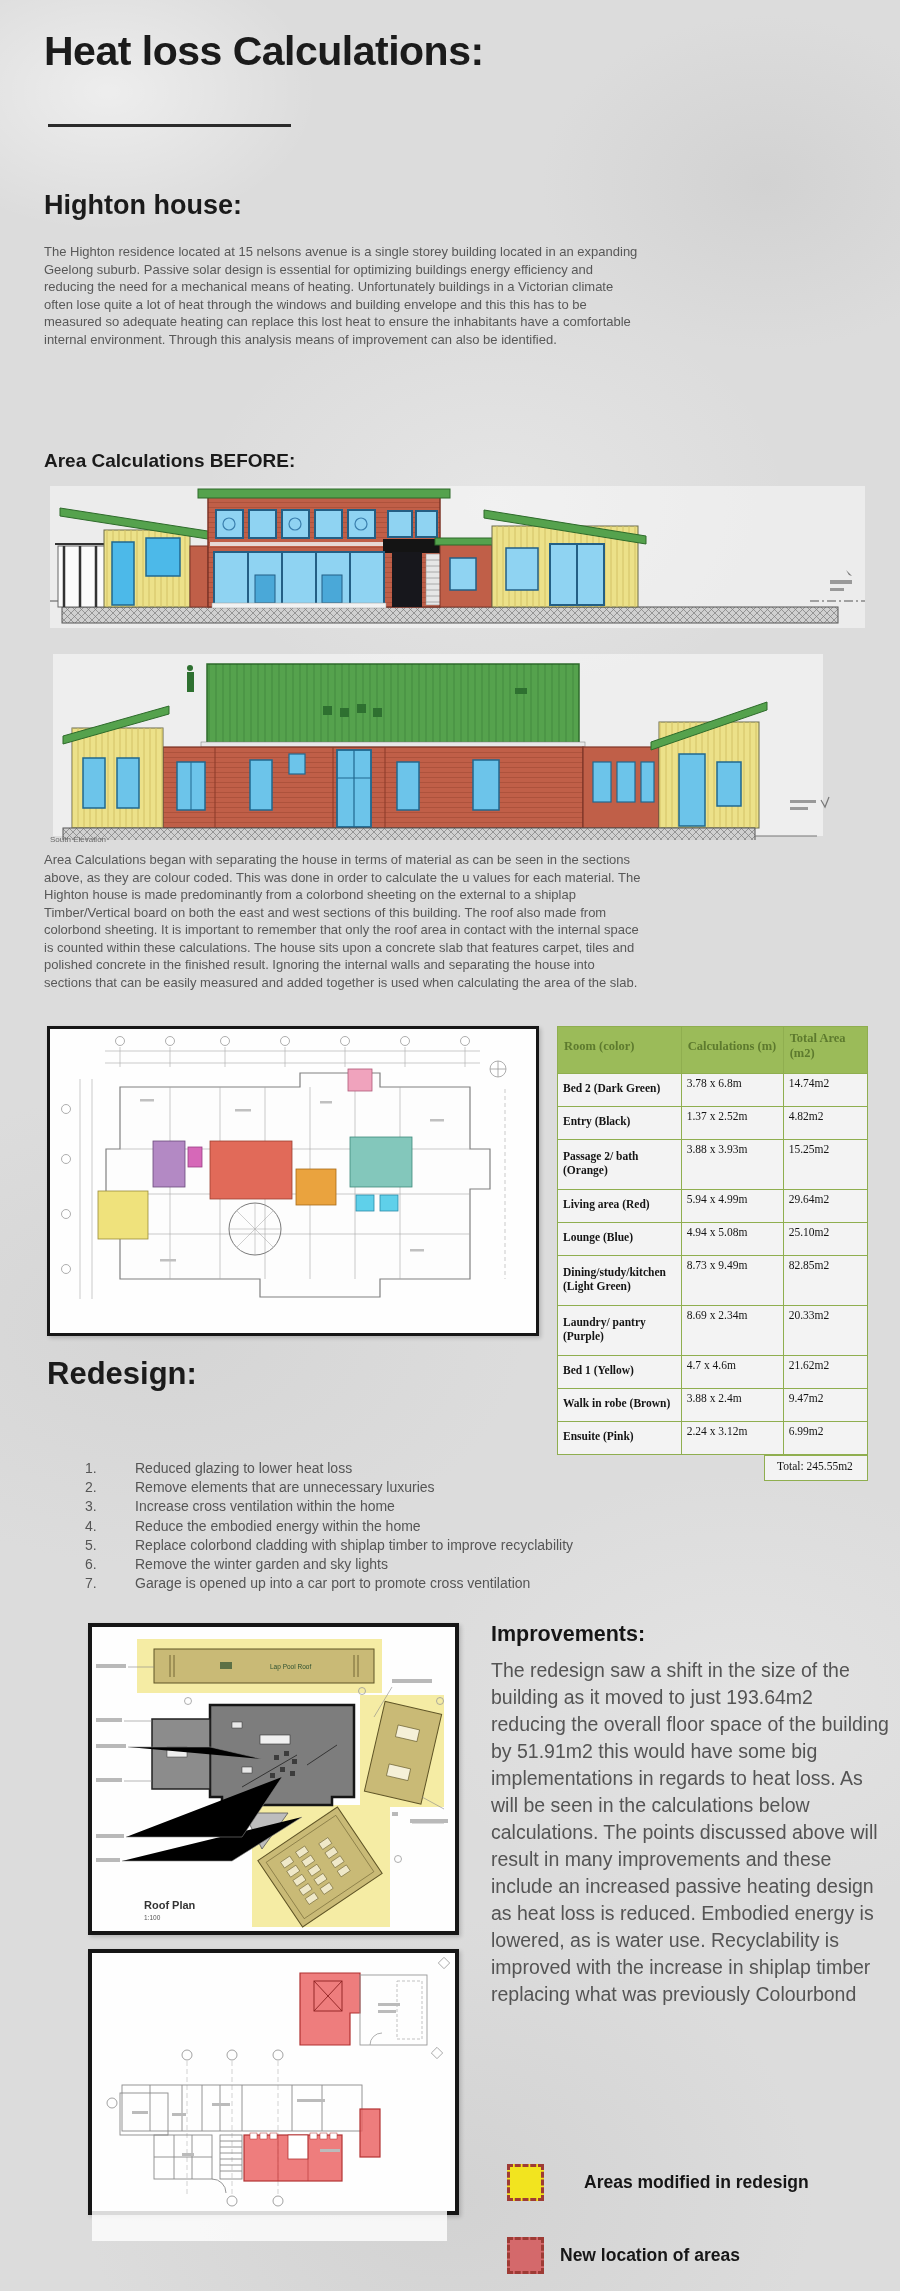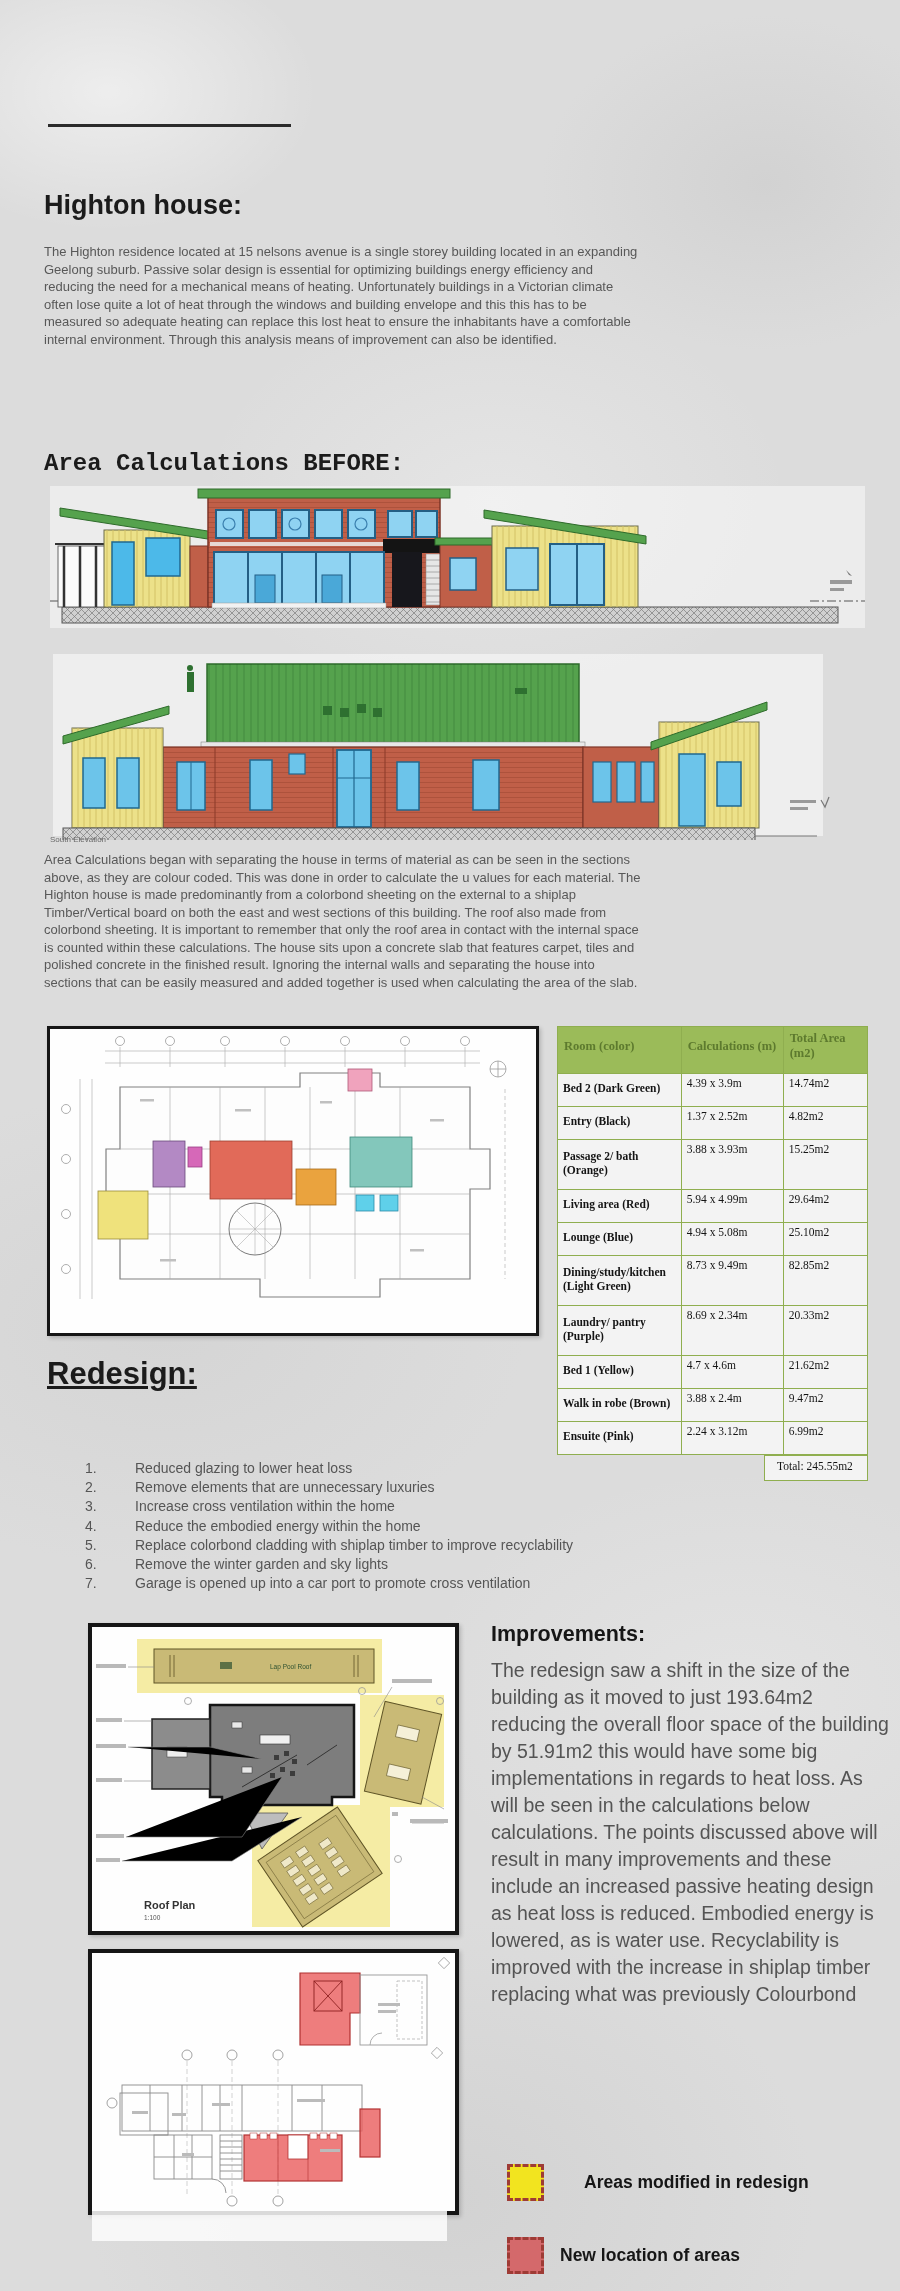--- a/index.html
+++ b/index.html
@@ -9,22 +9,22 @@
       radial-gradient(300px 200px at 12% 4%, rgba(255,255,255,.5), transparent 70%),
       radial-gradient(320px 240px at 85% 8%, rgba(198,198,198,.45), transparent 70%),
       radial-gradient(420px 300px at 55% 22%, rgba(238,238,238,.5), transparent 70%),
       radial-gradient(520px 340px at 18% 58%, rgba(202,202,202,.4), transparent 70%),
       radial-gradient(460px 320px at 82% 74%, rgba(234,234,234,.5), transparent 70%),
       radial-gradient(520px 400px at 50% 96%, rgba(198,198,198,.45), transparent 70%),
       #dcdcdc;}
   .abs{position:absolute;}
   .h1{font-size:41px;font-weight:bold;color:#1b1b1b;letter-spacing:-.5px;}
   .h2head{font-size:27px;font-weight:bold;color:#1b1b1b;}
-  .h3head{font-size:24px;font-weight:bold;color:#1b1b1b;font-family:Liberation Mono, monospace;}
-  .h4head{font-size:31px;font-weight:bold;color:#1b1b1b;text-decoration:underline;}
+  .h3head{font-size:19px;font-weight:bold;color:#1b1b1b;}
+  .h4head{font-size:31px;font-weight:bold;color:#1b1b1b;}
   .h5head{font-size:21.5px;font-weight:bold;color:#161616;}
   .body-txt{font-size:13px;line-height:17.5px;color:#585858;}
   .rule{height:3px;background:#2b2b2b;}
   .frame{background:#fefefe;border:3px solid #161616;box-shadow:2px 2px 4px rgba(0,0,0,.18);}
   .frame2{background:#fefefe;border:4px solid #161616;box-shadow:2px 2px 4px rgba(0,0,0,.18);}
   .tiny-label{font-size:8px;color:#6a6a6a;}
   .objectives{font-size:15.5px;font-weight:bold;color:#141414;}
   .list-row{display:flex;font-size:14px;line-height:19.2px;color:#555;}
   .list-row .num{width:50px;flex:0 0 50px;}
   .improve-txt{font-size:19.5px;line-height:27px;color:#545454;}
@@ -43,20 +43,21 @@
     padding:4px 2px 8px 12px;}
   
   .swatch{width:37px;height:37px;box-sizing:border-box;border:3px dashed #9e3b35;}
   .legend-label{font-size:17.5px;font-weight:bold;color:#161616;}
 </style>
 </head>
 <body>
 
 <div class="page">
 
+  <div class="abs h1" style="left:44px;top:28px;">Heat loss Calculations:</div>
   <div class="abs rule" style="left:48px;top:124px;width:243px;"></div>
 
   <div class="abs h2head" style="left:44px;top:190px;">Highton house:</div>
   <div class="abs body-txt" style="left:44px;top:243px;width:600px;">The Highton residence located at 15 nelsons avenue is a single storey building located in an expanding Geelong suburb. Passive solar design is essential for optimizing buildings energy efficiency and reducing the need for a mechanical means of heating. Unfortunately buildings in a Victorian climate often lose quite a lot of heat through the windows and building envelope and this this has to be measured so adequate heating can replace this lost heat to ensure the inhabitants have a comfortable internal environment. Through this analysis means of improvement can also be identified.</div>
 
   <div class="abs h3head" style="left:44px;top:450px;">Area Calculations BEFORE:</div>
 
   <svg class="abs" style="left:50px;top:480px;" width="815" height="152" viewBox="0 0 815 152">
     <defs>
       <pattern id="xh" width="7" height="7" patternUnits="userSpaceOnUse">
@@ -257,21 +258,21 @@
       <thead>
         <tr>
           <th>Room (color)</th>
           <th>Calculations (m)</th>
           <th>Total Area (m2)</th>
         </tr>
       </thead>
       <tbody>
         <tr class="r1">
           <td class="room">Bed 2 (Dark Green)</td>
-          <td class="calc">4.39 x 3.9m</td>
+          <td class="calc">3.78 x 6.8m</td>
           <td class="val">14.74m2</td>
         </tr>
         <tr class="r1">
           <td class="room">Entry (Black)</td>
           <td class="calc">1.37 x 2.52m</td>
           <td class="val">4.82m2</td>
         </tr>
         <tr class="r2">
           <td class="room">Passage 2/ bath (Orange)</td>
           <td class="calc">3.88 x 3.93m</td>

